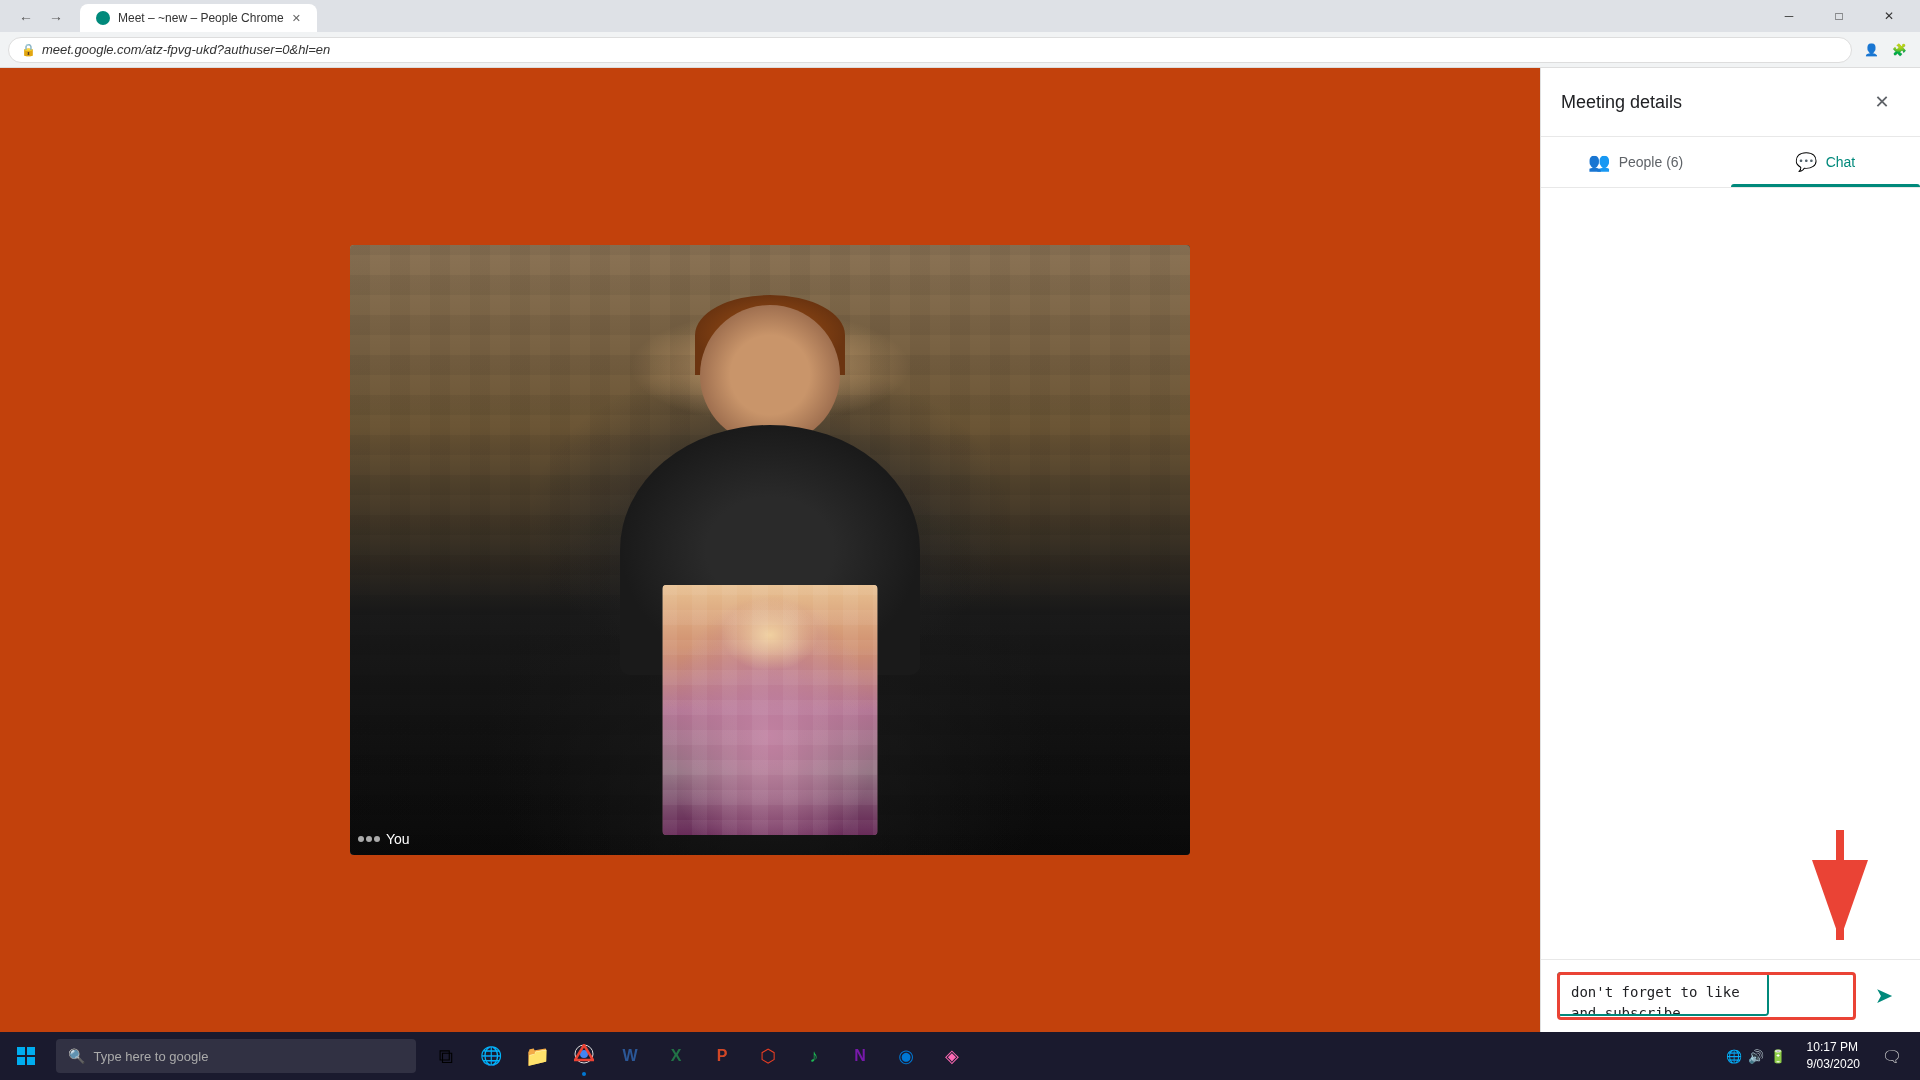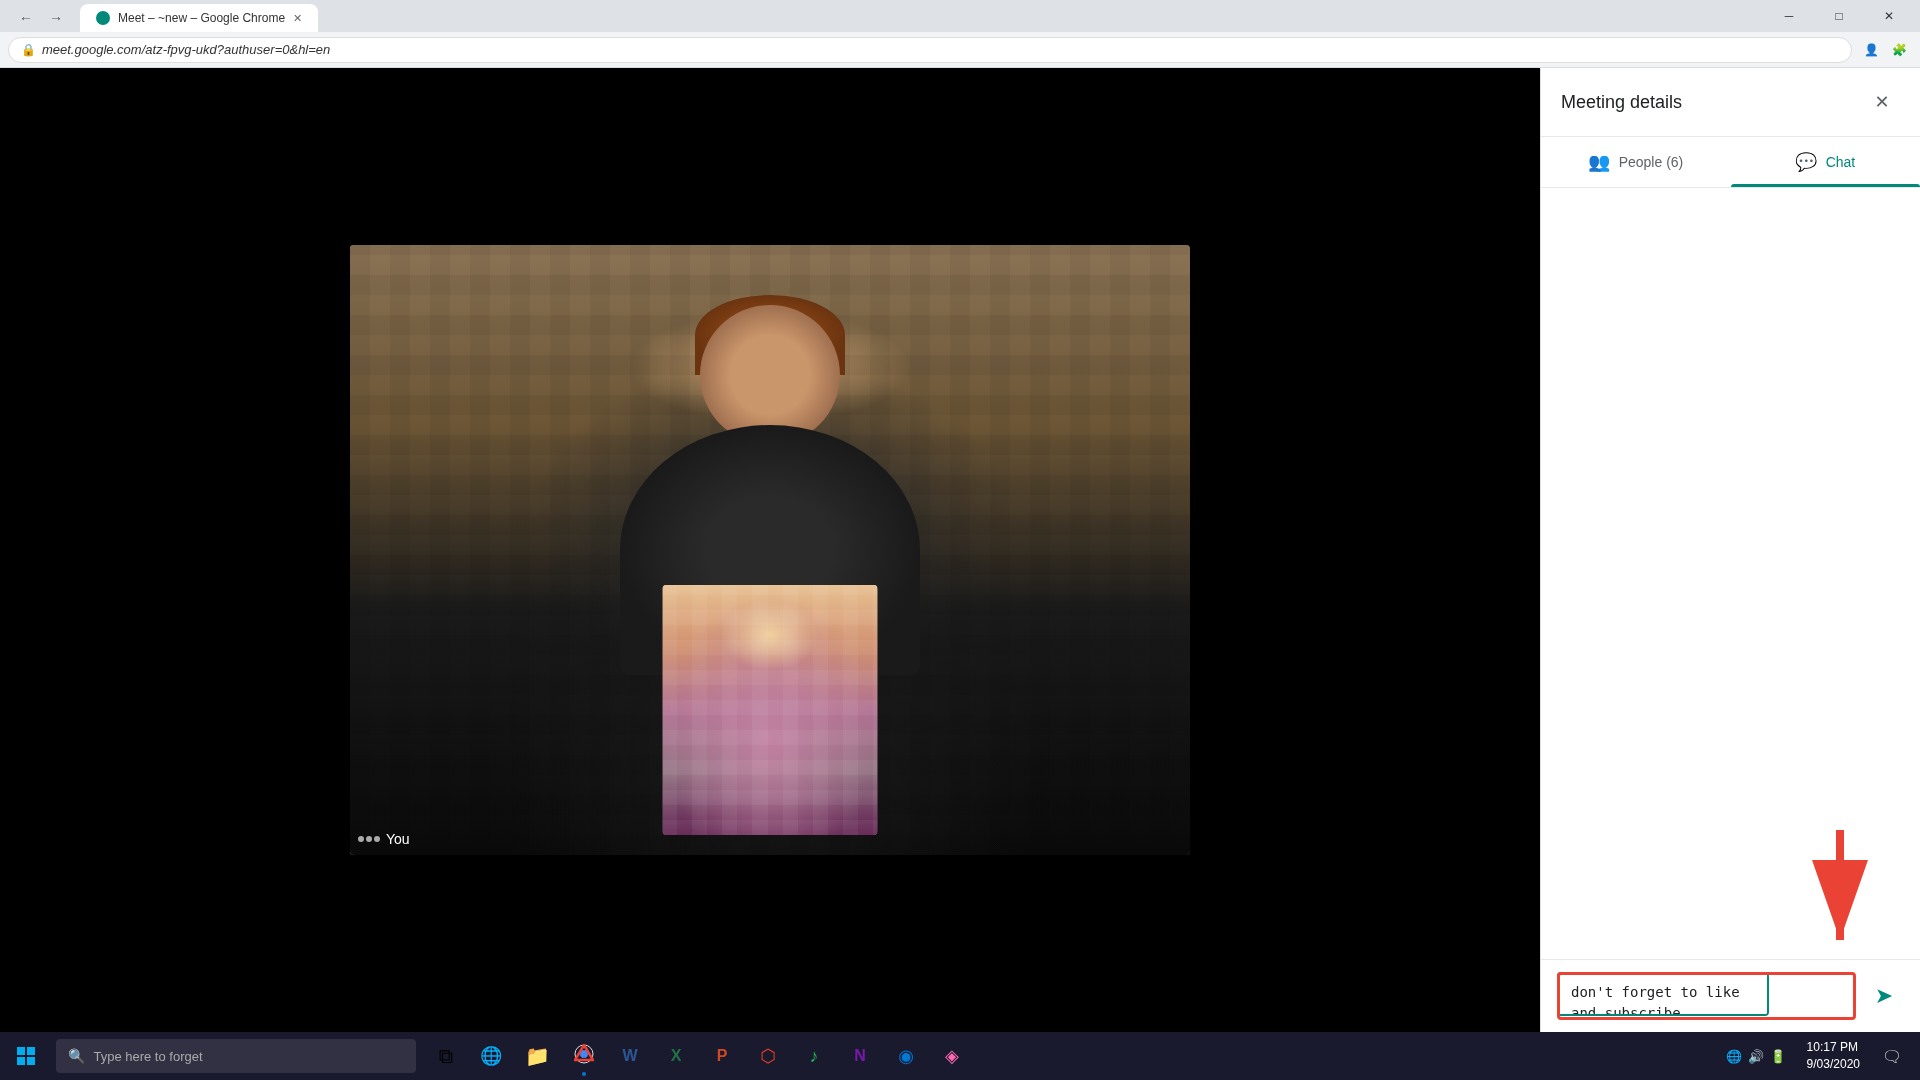--- a/index.html
+++ b/index.html
@@ -107,21 +107,21 @@
     .main-container {
       width: 100%;
       height: calc(1080px - 32px - 36px - 48px);
       display: flex;
       position: relative;
     }
 
     
     .video-area {
       flex: 1;
-      background: #000000;
+      background: #c2410c;
       position: relative;
       display: flex;
       align-items: center;
       justify-content: center;
       overflow: hidden;
     }
 
     
     .main-video {
       width: 840px;
@@ -488,21 +488,21 @@
 <div class="chrome-titlebar">
 
   <div class="chrome-nav">
     <div class="chrome-nav-btn">←</div>
     <div class="chrome-nav-btn">→</div>
     <div class="chrome-nav-btn">↻</div>
   </div>
 
   <div class="chrome-tab">
     <div class="chrome-tab-icon"></div>
-    <span>Meet – ~new – Google Chrome</span>
+    <span>Meet – ~new – People Chrome</span>
     <span class="chrome-tab-close">✕</span>
   </div>
 
   <div class="chrome-controls">
     <div class="chrome-btn">─</div>
     <div class="chrome-btn">□</div>
     <div class="chrome-btn close">✕</div>
   </div>
 </div>
 
@@ -657,21 +657,21 @@
     <svg width="18" height="18" viewBox="0 0 18 18">
       <rect x="0" y="0" width="8" height="8" fill="#00adef"></rect>
       <rect x="10" y="0" width="8" height="8" fill="#00adef"></rect>
       <rect x="0" y="10" width="8" height="8" fill="#00adef"></rect>
       <rect x="10" y="10" width="8" height="8" fill="#00adef"></rect>
     </svg>
   </div>
 
   <div class="taskbar-search">
     <span class="taskbar-search-icon">🔍</span>
-    <span class="taskbar-search-text">Type here to forget</span>
+    <span class="taskbar-search-text">Type here to google</span>
   </div>
 
   <div class="taskbar-apps">
     <div class="taskbar-app">
       <span>⧉</span>
     </div>
     <div class="taskbar-app">
       <span style="color:#4db6ac;font-size:18px;">🌐</span>
     </div>
     <div class="taskbar-app">

